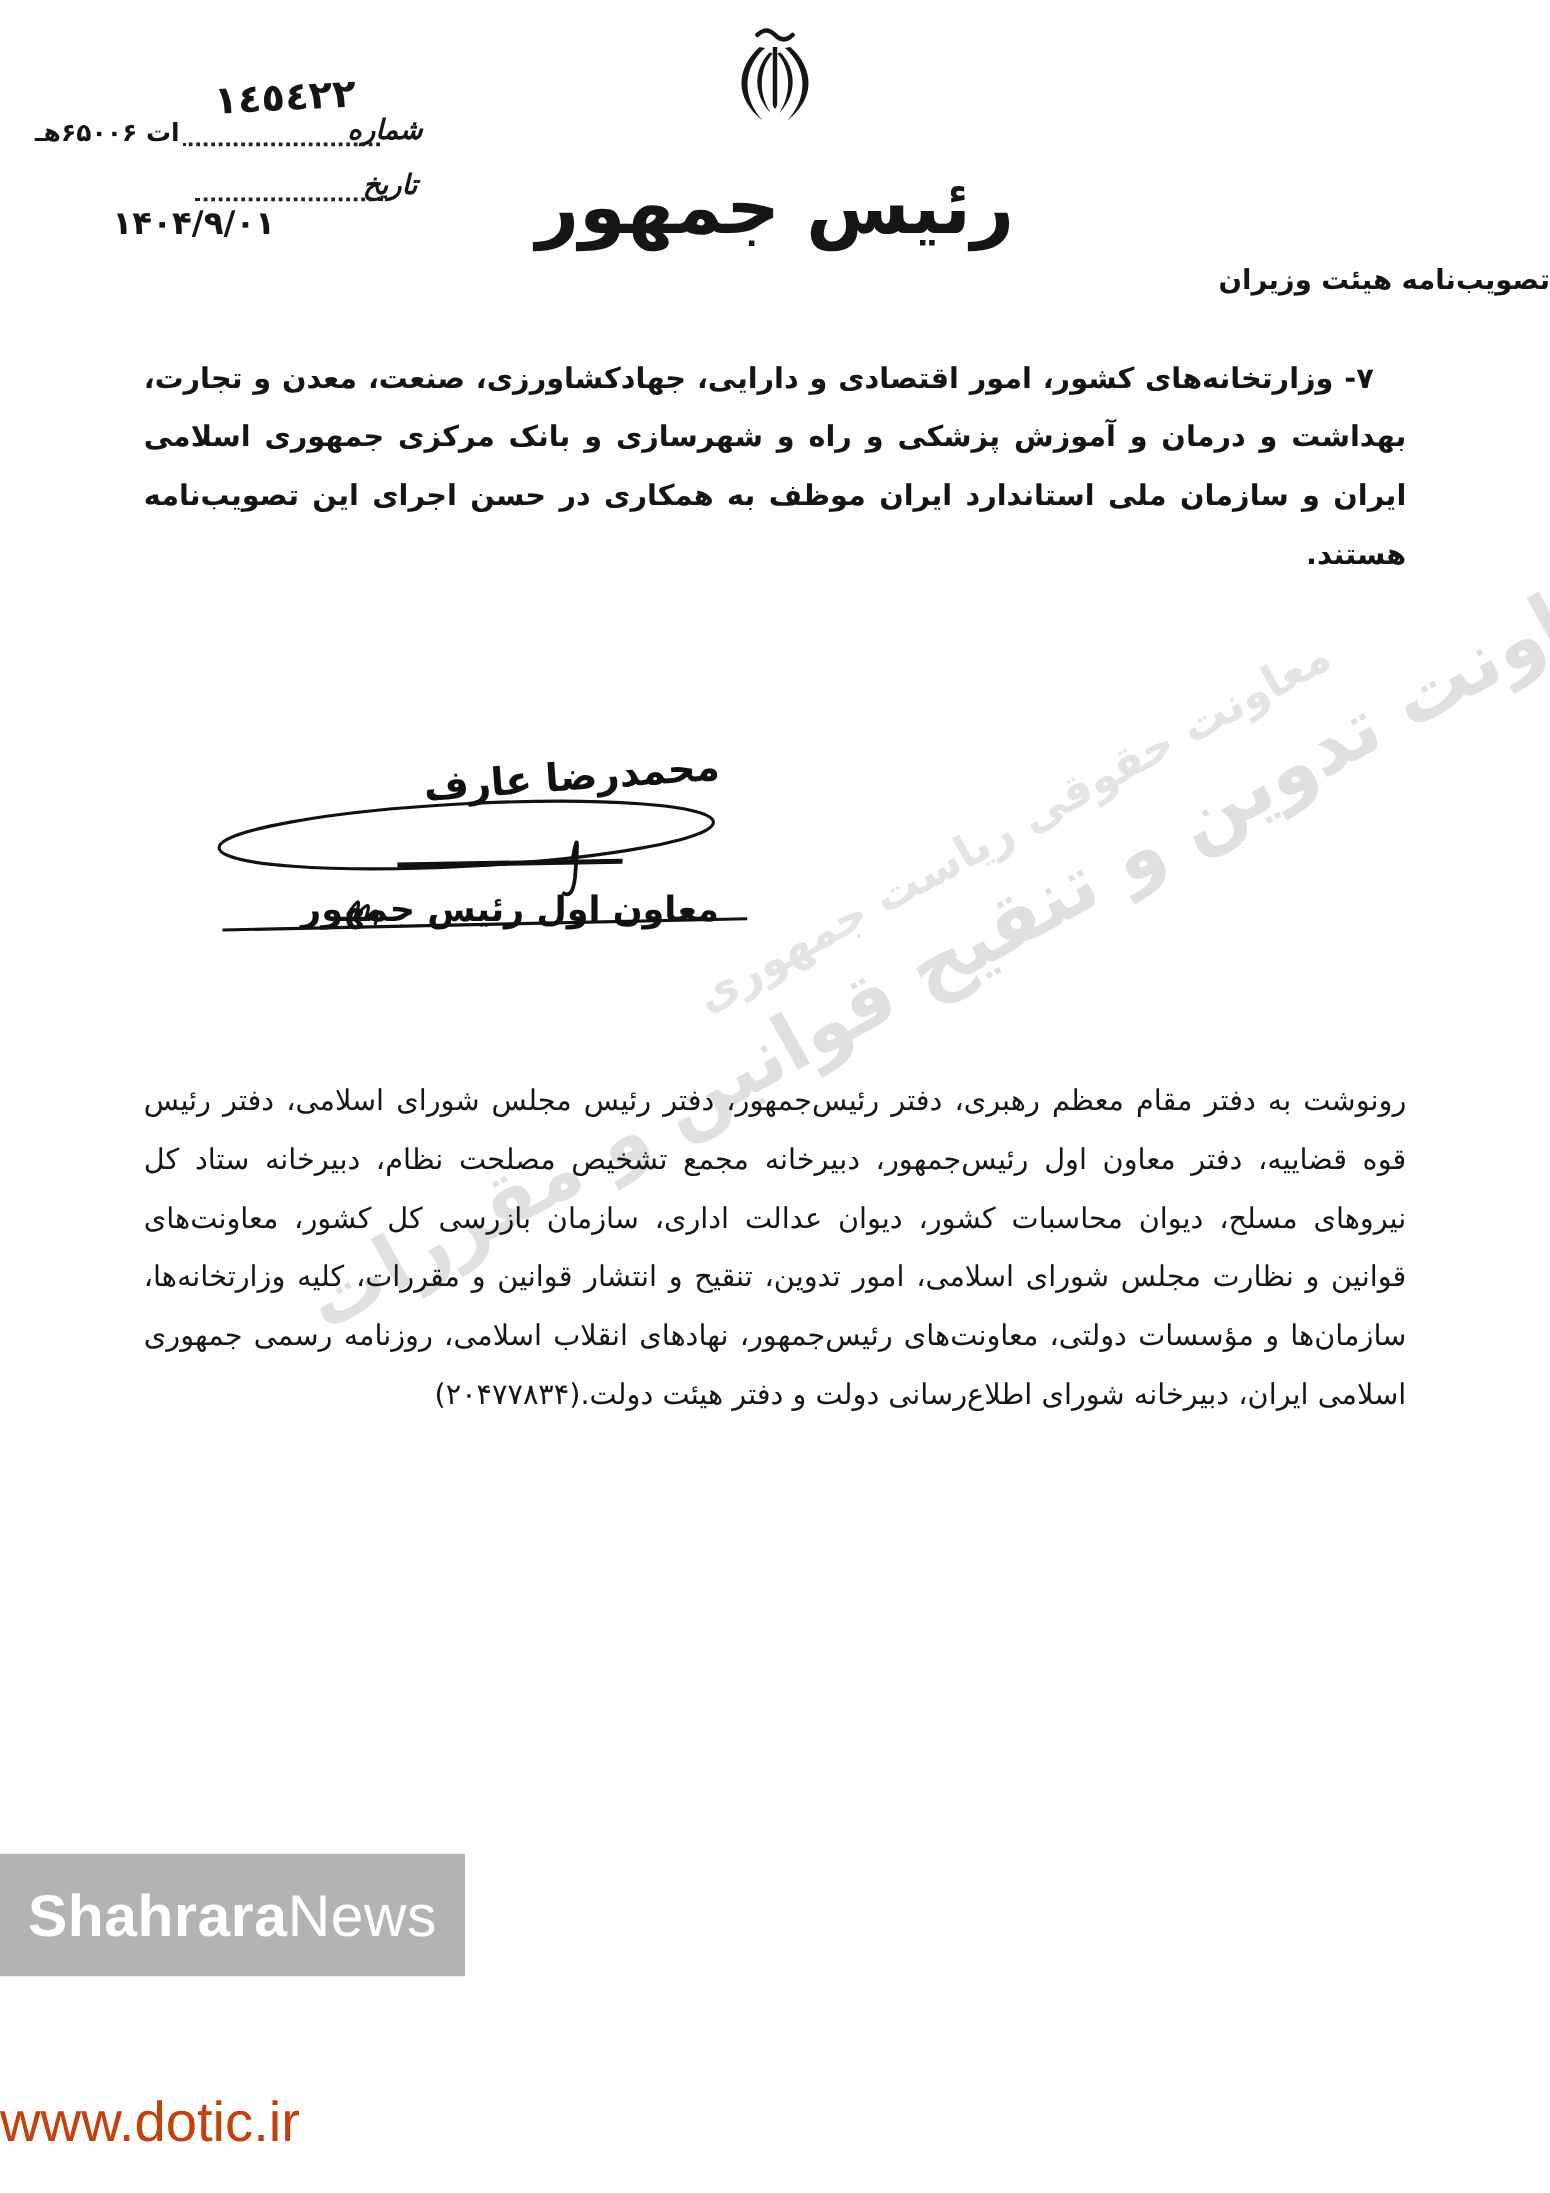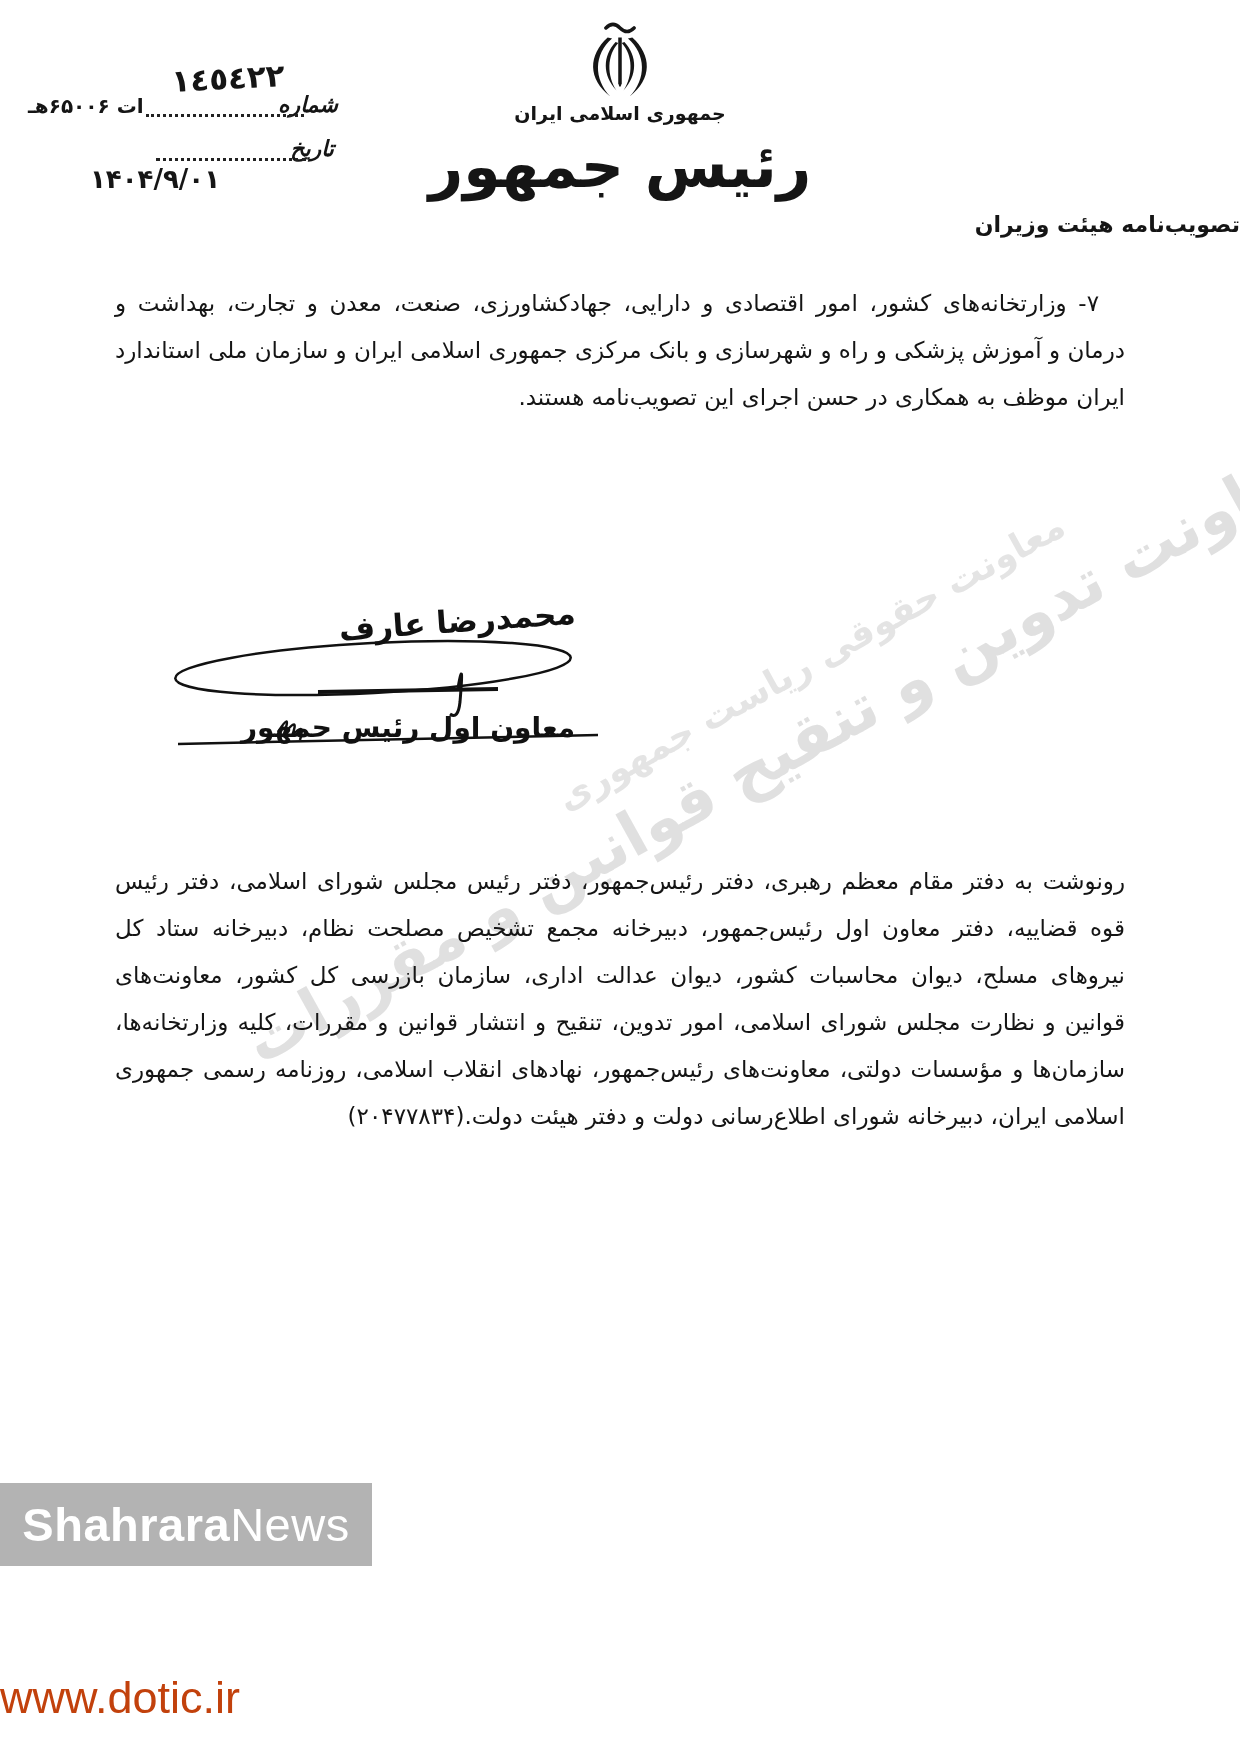--- a/index.html
+++ b/index.html
@@ -39,42 +39,42 @@
   .meta .dots2{left:128px;top:96px;width:150px;}
   .meta .date-value{
     position:absolute;left:62px;top:102px;font-size:26px;font-weight:bold;
     letter-spacing:3px;direction:ltr;
   }
   
   .body-text{
     position:absolute;left:115px;top:280px;width:1010px;
     direction:rtl;text-align:justify;font-size:23px;line-height:47px;
   }
-  .body-text p{margin:0;text-indent:26px;font-weight:400;}
+  .body-text p{margin:0;text-indent:26px;font-weight:700;}
   
   .wm{position:absolute;direction:rtl;white-space:nowrap;pointer-events:none;user-select:none;}
   .wm-small{
     left:560px;top:780px;font-size:36px;color:#e4e4e4;font-weight:bold;
     transform:rotate(-29deg);transform-origin:left center;letter-spacing:3px;
   }
   .wm-large{
     left:250px;top:1010px;font-size:62px;color:#e0e0e0;font-weight:bold;
     transform:rotate(-29deg);transform-origin:left center;letter-spacing:2px;
   }
   
   .signature{position:absolute;left:158px;top:592px;width:440px;height:190px;}
   
   .distribution{
     position:absolute;left:115px;top:858px;width:1010px;
     direction:rtl;text-align:justify;font-size:23px;line-height:47px;font-weight:500;
   }
   .distribution .lead{font-weight:normal;}
   
   .news-bar{
-    position:absolute;left:0;top:1483px;width:372px;height:83px;
+    position:absolute;left:0;top:1483px;width:372px;height:98px;
     background:#b3b3b3;display:flex;align-items:center;justify-content:center;
     font-family:"Liberation Sans", sans-serif;color:#ffffff;font-size:47px;
     letter-spacing:0.5px;
   }
   .news-bar .bold{font-weight:800;}
   .news-bar .light{font-weight:400;}
   .site-link{
     position:absolute;left:0;right:0;top:1672px;text-align:left;
     font-family:"Liberation Sans", sans-serif;font-size:45px;color:#c2410c;
   }
@@ -92,21 +92,20 @@
       <g fill="#161616" stroke="none">
         <path d="M36,20 C14,40 13,67 39,87 C20,67 20,39 41,21 Z"></path>
         <path d="M45,25 C30,41 30,63 46,80 C35,63 35,40 48,26 Z"></path>
         <path d="M64,20 C86,40 87,67 61,87 C80,67 80,39 59,21 Z"></path>
         <path d="M55,25 C70,41 70,63 54,80 C65,63 65,40 52,26 Z"></path>
         <path d="M48,20 L52,20 L52,72 Q50,80 48,72 Z"></path>
       </g>
       <path d="M34,9 q8,-8 16,0 q8,8 16,0" fill="none" stroke="#161616" stroke-width="4" stroke-linecap="round"></path>
     </svg>
   </div>
-  <div class="country">جمهوری اسلامی ایران</div>
   <div class="president">رئیس جمهور</div>
   <div class="doc-type">تصویب‌نامه هیئت وزیران</div>
 
   <div class="meta">
     <div class="num-value">۱٤٥٤۲۲</div>
     <div class="num-label">شماره</div>
     <div class="dots dots1"></div>
     <div class="num-suffix">ات ۶۵۰۰۶هـ</div>
     <div class="date-label">تاریخ</div>
     <div class="dots dots2"></div>

